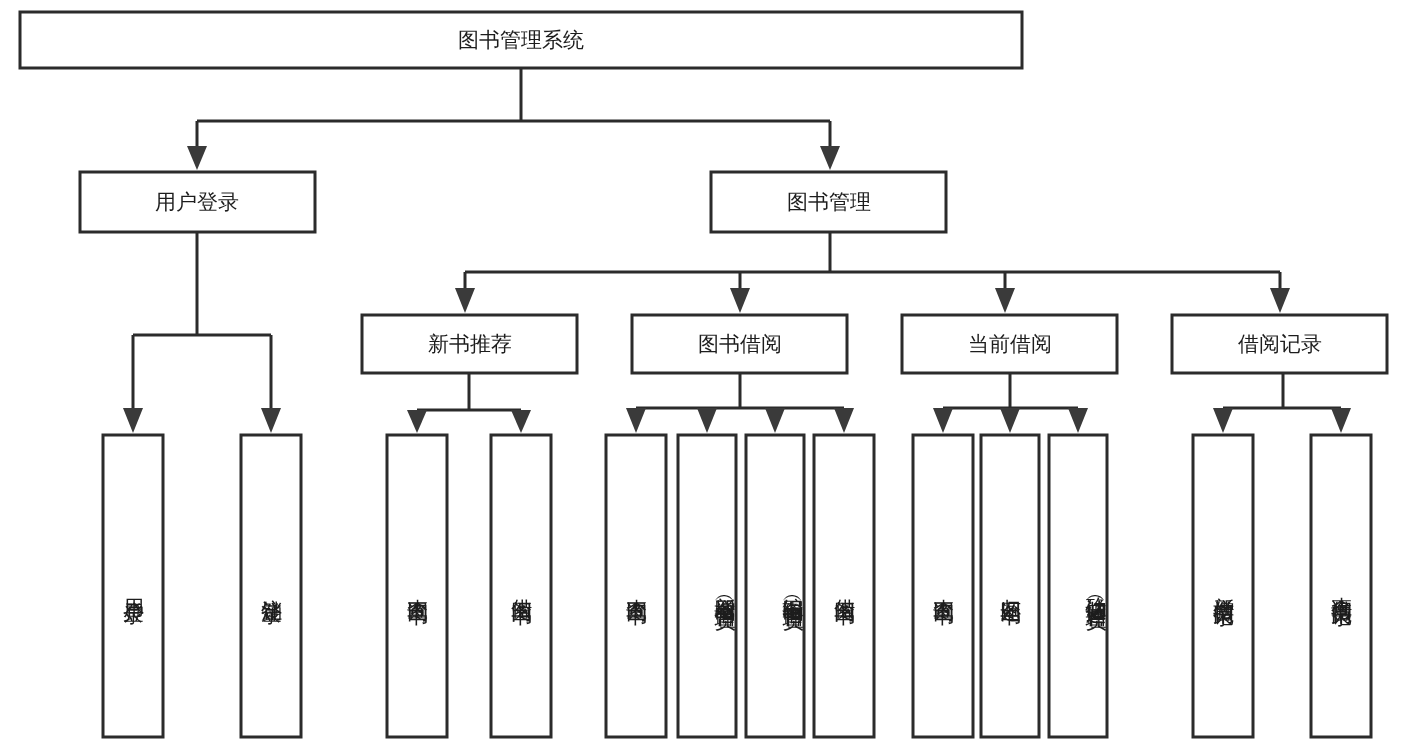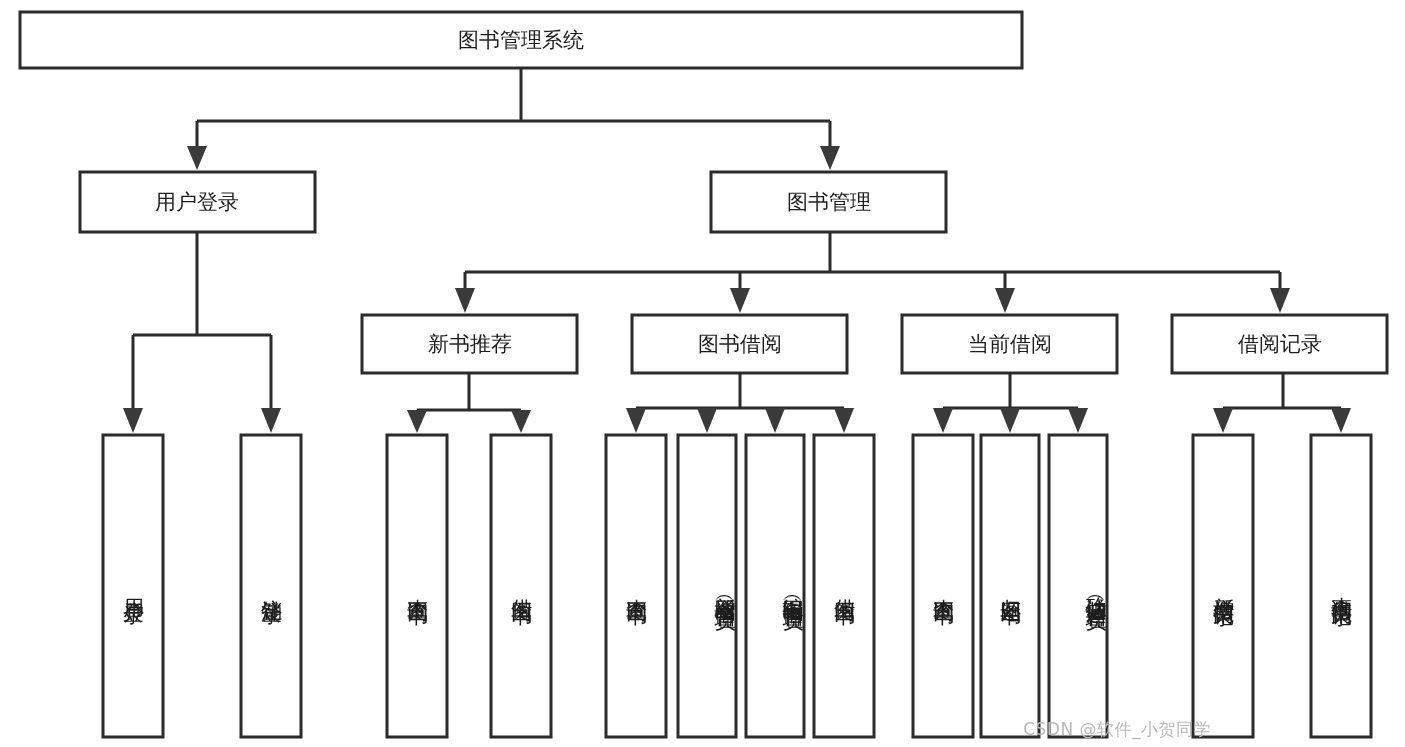--- a/index.html
+++ b/index.html
@@ -231,15 +231,14 @@
   <div class="vlabel" style="left:746px; top:441px; width:58px; height:296px; display:flex; align-items:flex-start; justify-content:center;">编辑图书（管理员）</div>
   <div class="vlabel" style="left:814px; top:435px; width:60px; height:302px; display:flex; align-items:center; justify-content:center;">借阅图书</div>
 
   <div class="vlabel" style="left:913px; top:435px; width:60px; height:302px; display:flex; align-items:center; justify-content:center;">查询图书</div>
   <div class="vlabel" style="left:981px; top:435px; width:58px; height:302px; display:flex; align-items:center; justify-content:center;">归还图书</div>
   <div class="vlabel" style="left:1049px; top:441px; width:58px; height:296px; display:flex; align-items:flex-start; justify-content:center;">确认归还（管理员）</div>
 
   <div class="vlabel" style="left:1193px; top:435px; width:60px; height:302px; display:flex; align-items:center; justify-content:center;">新增借阅记录</div>
   <div class="vlabel" style="left:1311px; top:435px; width:60px; height:302px; display:flex; align-items:center; justify-content:center;">查询借阅记录</div>
 
-  <div class="watermark">CSDN @软件_小贺同学</div>
 
 </div>
 
 </body></html>

